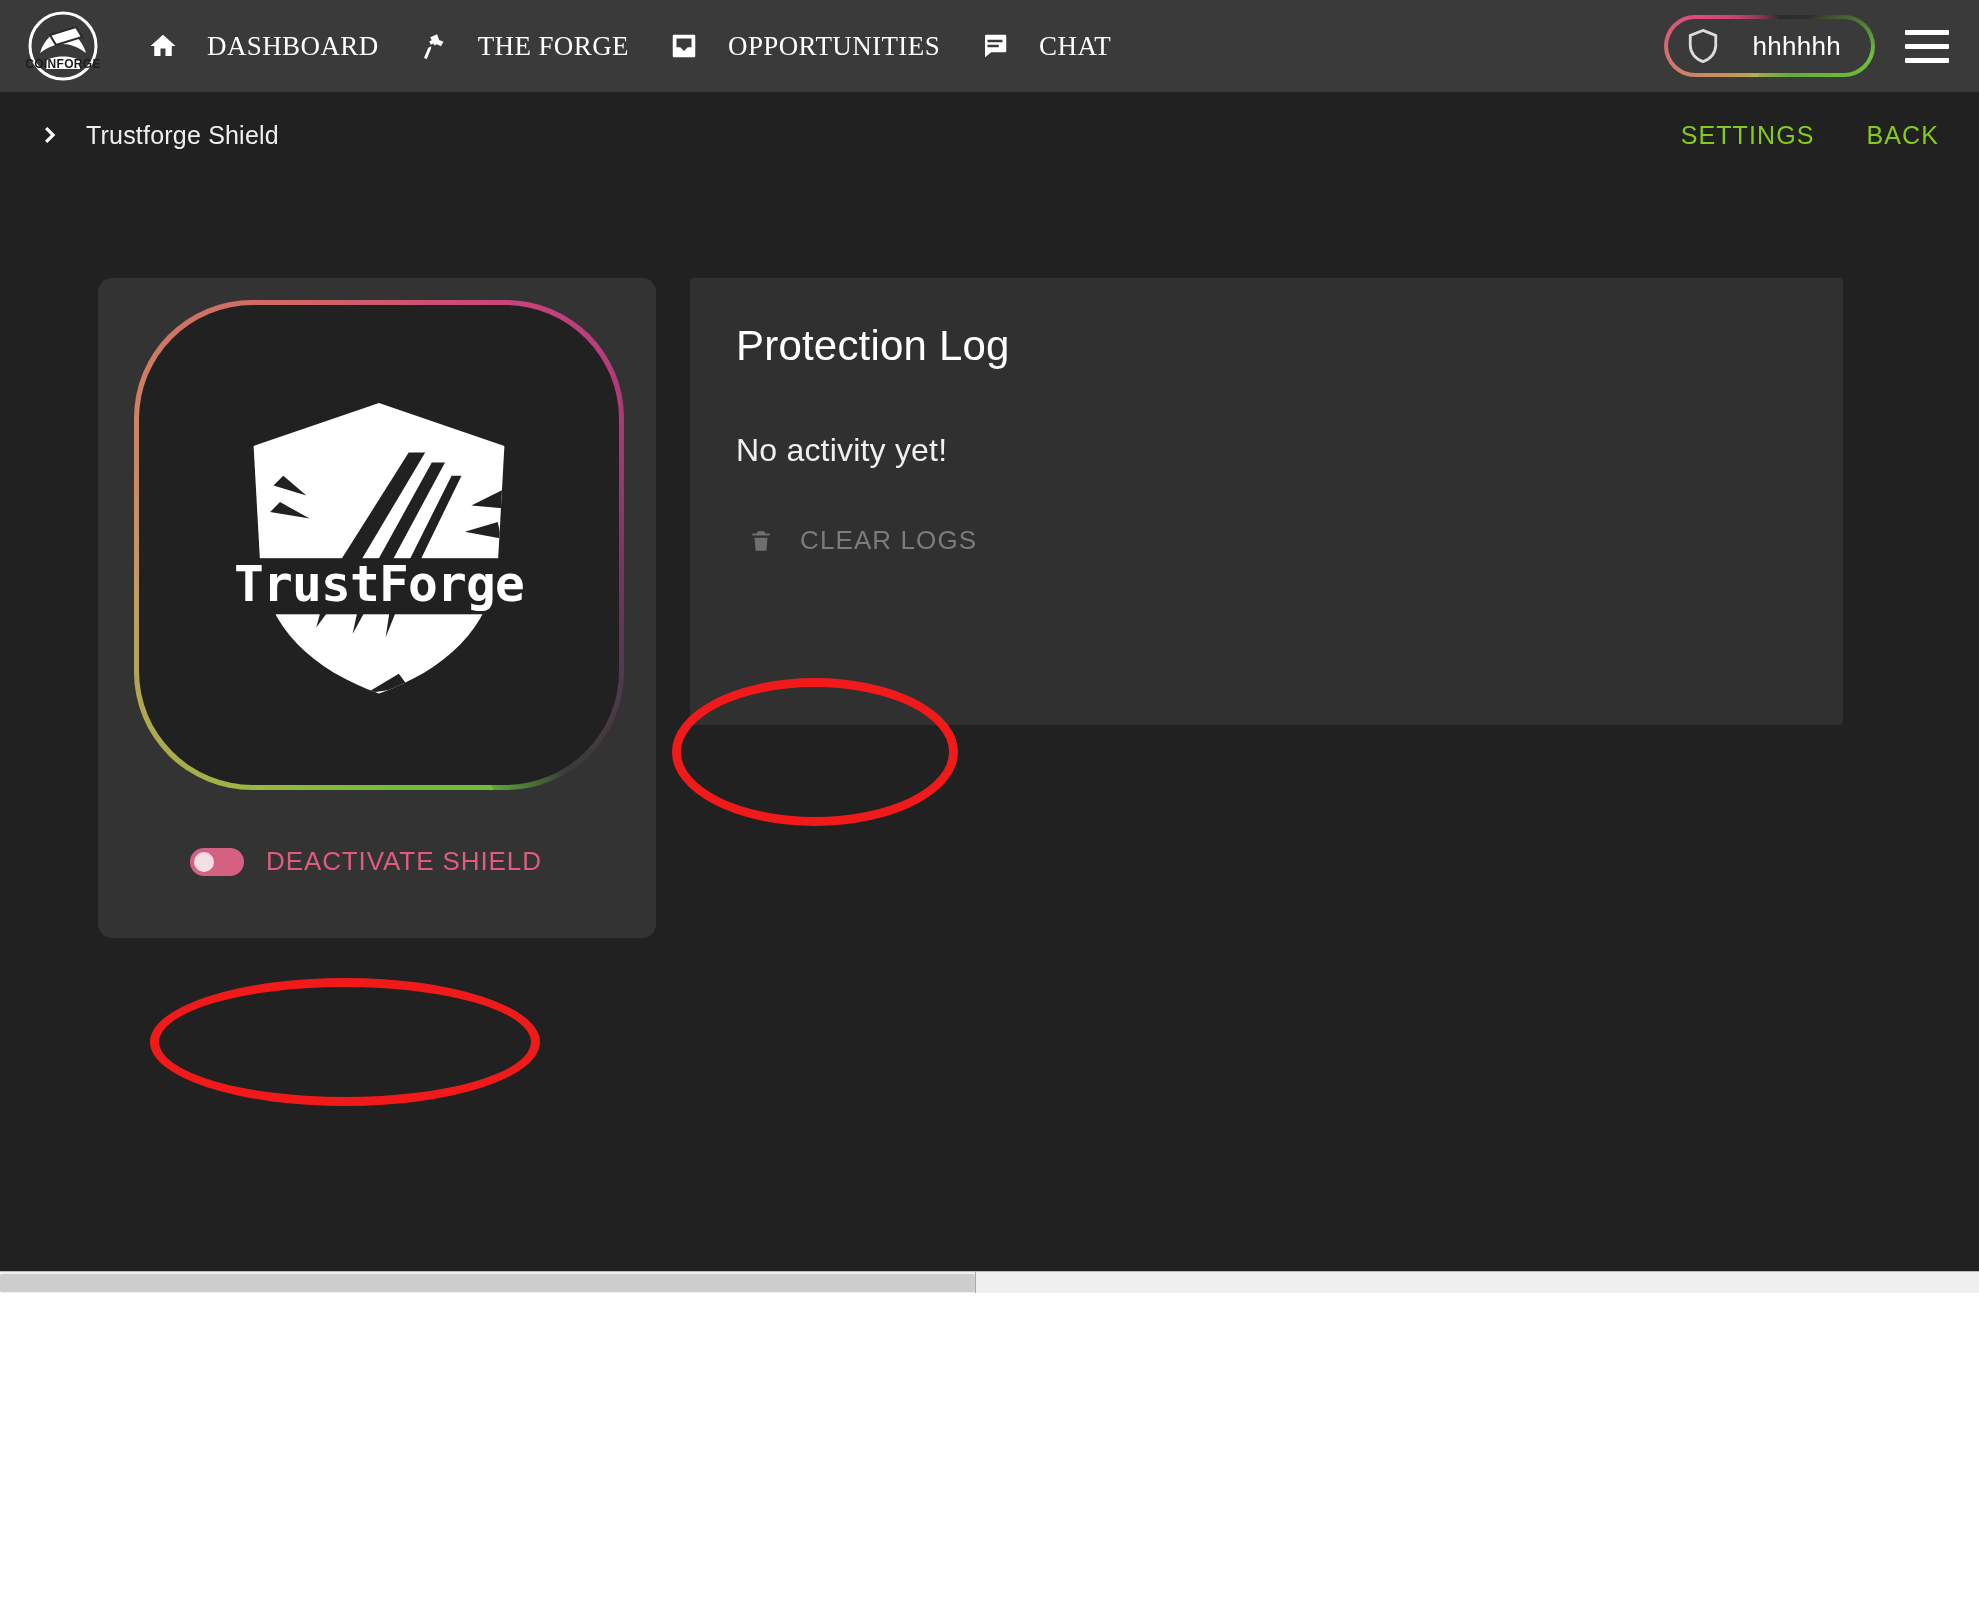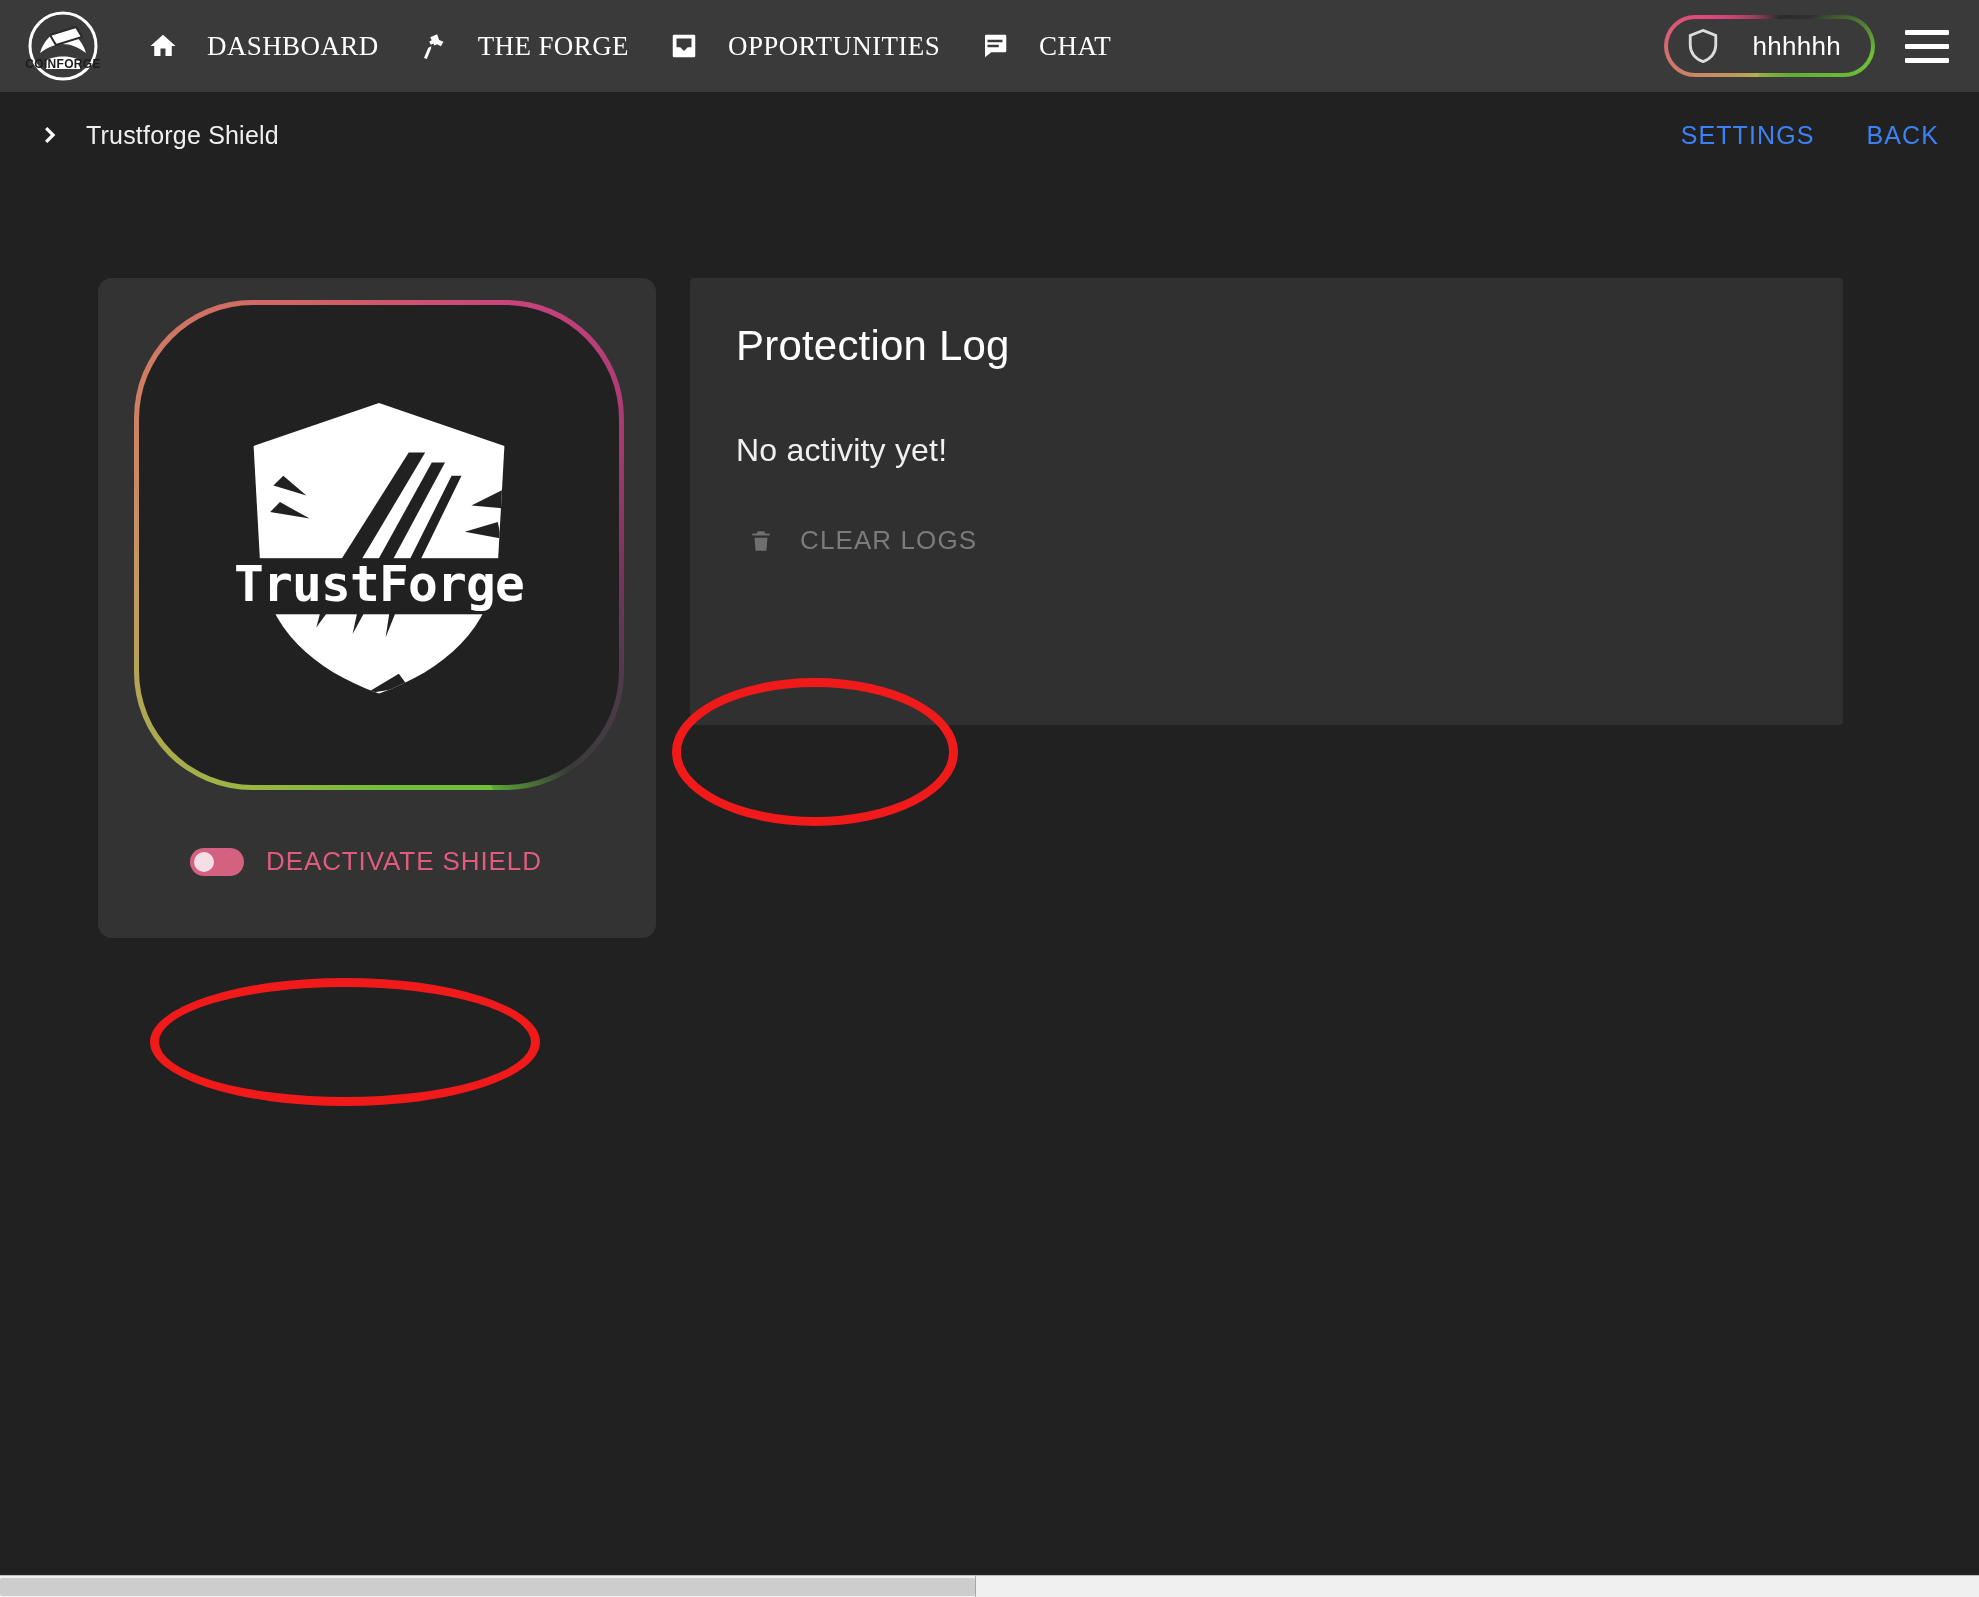--- a/index.html
+++ b/index.html
@@ -8,21 +8,21 @@
     width: 1979px;
     height: 1597px;
     background: #ffffff;
     font-family: "Liberation Sans", sans-serif;
     overflow: hidden;
   }
 
   #app {
     position: relative;
     width: 1979px;
-    height: 1597px;
+    height: 1293px;
     background: #212121;
     overflow: hidden;
   }
 
   
   .topbar {
     position: absolute;
     top: 0; left: 0;
     width: 1979px;
     height: 92px;
@@ -142,21 +142,21 @@
     font-size: 25px;
     letter-spacing: 0.2px;
   }
   .subbar-right {
     margin-left: auto;
     display: flex;
     align-items: center;
     gap: 32px;
   }
   .subbar-link {
-    color: #3b82f6;
+    color: #84cc16;
     font-size: 25px;
     letter-spacing: 1.1px;
     cursor: pointer;
     padding: 8px 10px;
   }
 
   
   .content {
     position: absolute;
     top: 178px; left: 0;

